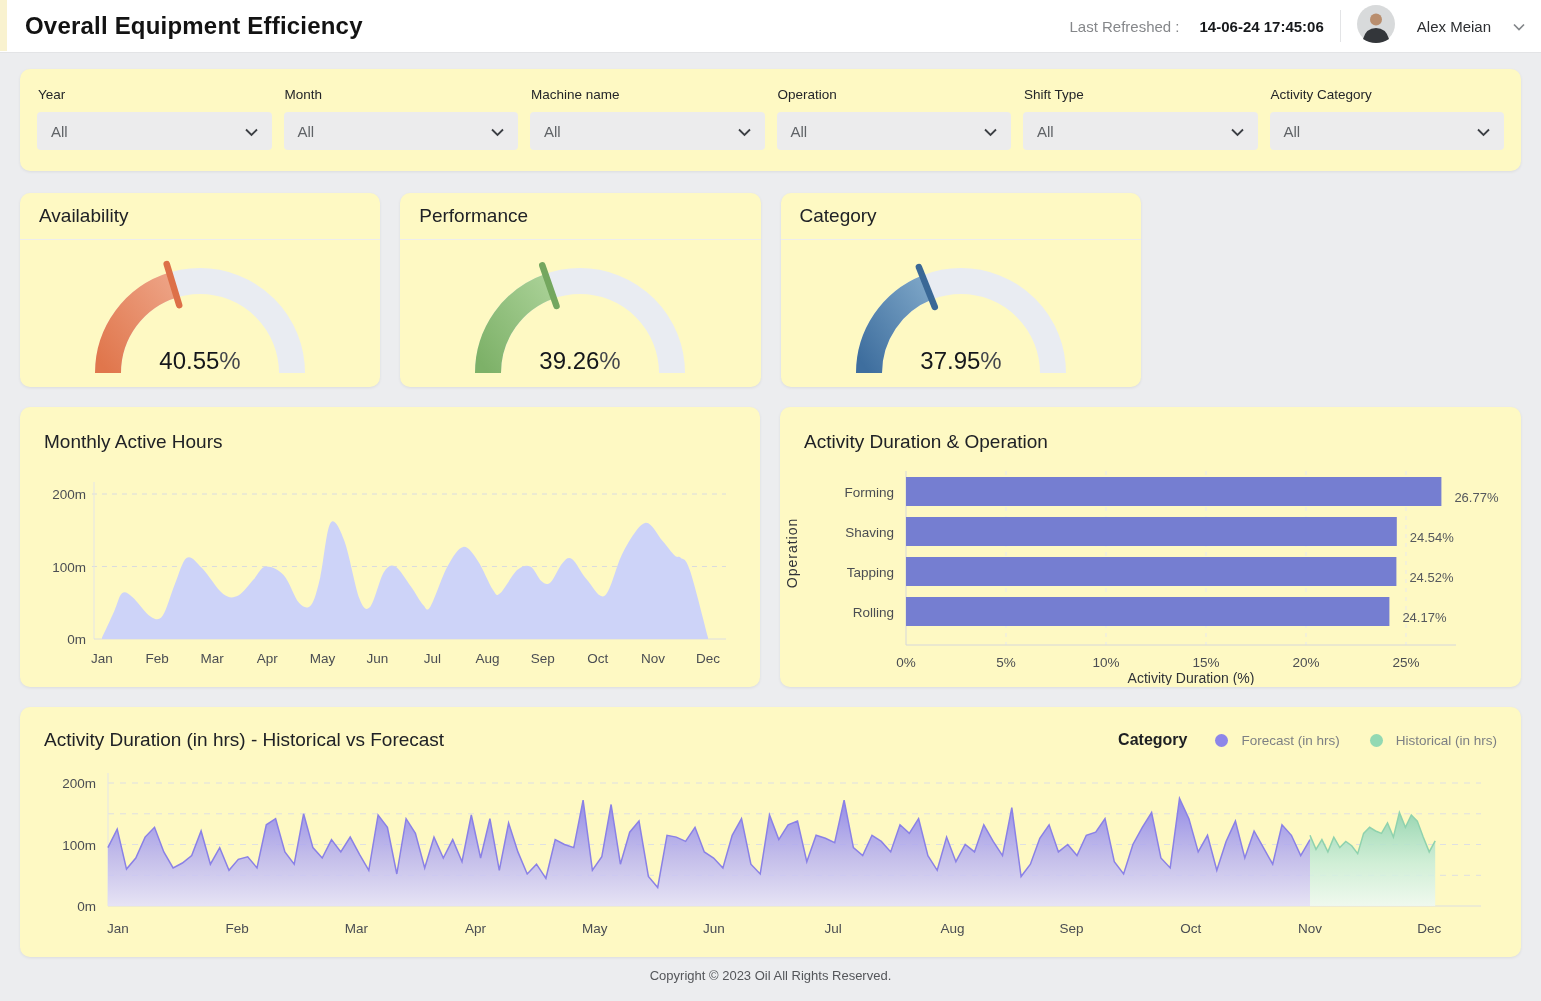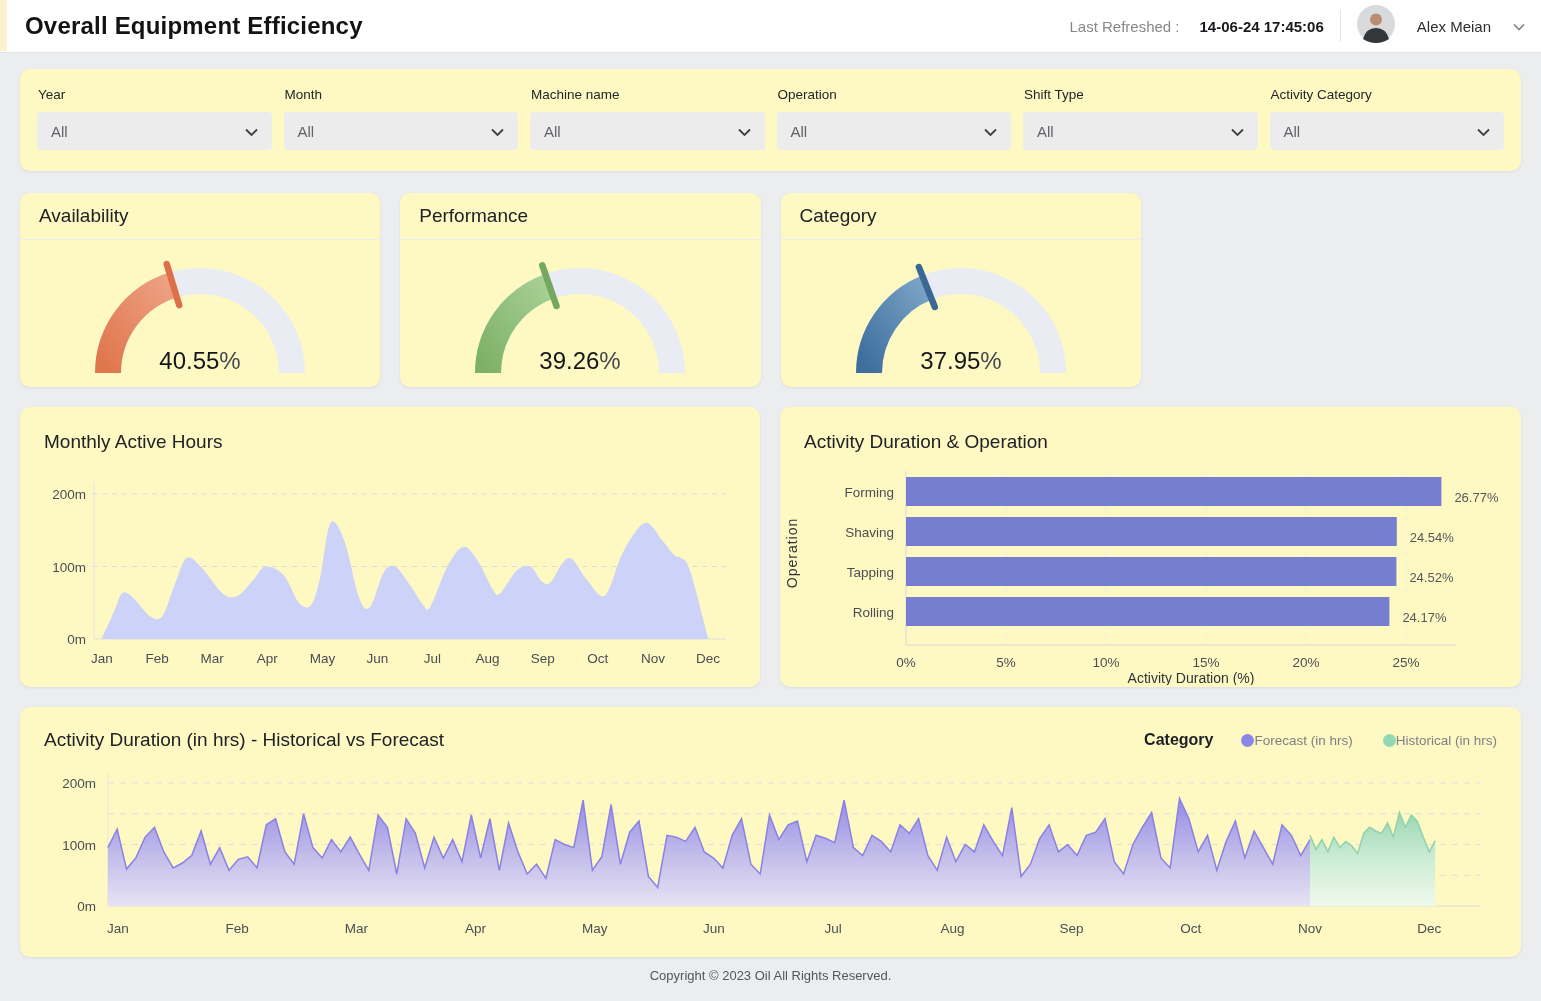--- a/index.html
+++ b/index.html
@@ -33,21 +33,21 @@
   
   .row3{display:grid;grid-template-columns:740fr 741fr;gap:20px;margin:20px 20px 0;}
   .chart-card{height:280px;overflow:hidden;}
   .chart-title{font-size:19px;color:#202226;padding:24px 24px 0;}
   .chart-box{margin-top:14px;}
   
   .bottom-card{margin:20px 20px 0;height:250px;overflow:hidden;}
   .bottom-head{display:flex;align-items:center;padding:22px 24px 0;}
   .legend{margin-left:auto;display:flex;align-items:center;gap:30px;font-size:13.5px;color:#7d8084;}
   .legend-title{color:#1d1f22;font-weight:700;font-size:16px;margin-right:-2px;}
-  .legend-item{display:flex;align-items:center;gap:0;}
+  .legend-item{display:flex;align-items:center;gap:13px;}
   .dot{width:13px;height:13px;border-radius:50%;display:inline-block;}
   
   footer{text-align:center;font-size:13px;color:#54565a;padding-top:11px;}
   
   svg text{font-family:"Liberation Sans","DejaVu Sans",sans-serif;}
   .tick{font-size:13.5px;fill:#4b4e53;}
   .vlabel{font-size:13px;fill:#55585d;}
   .axis{font-size:14px;fill:#303338;}
 </style>
 </head>

